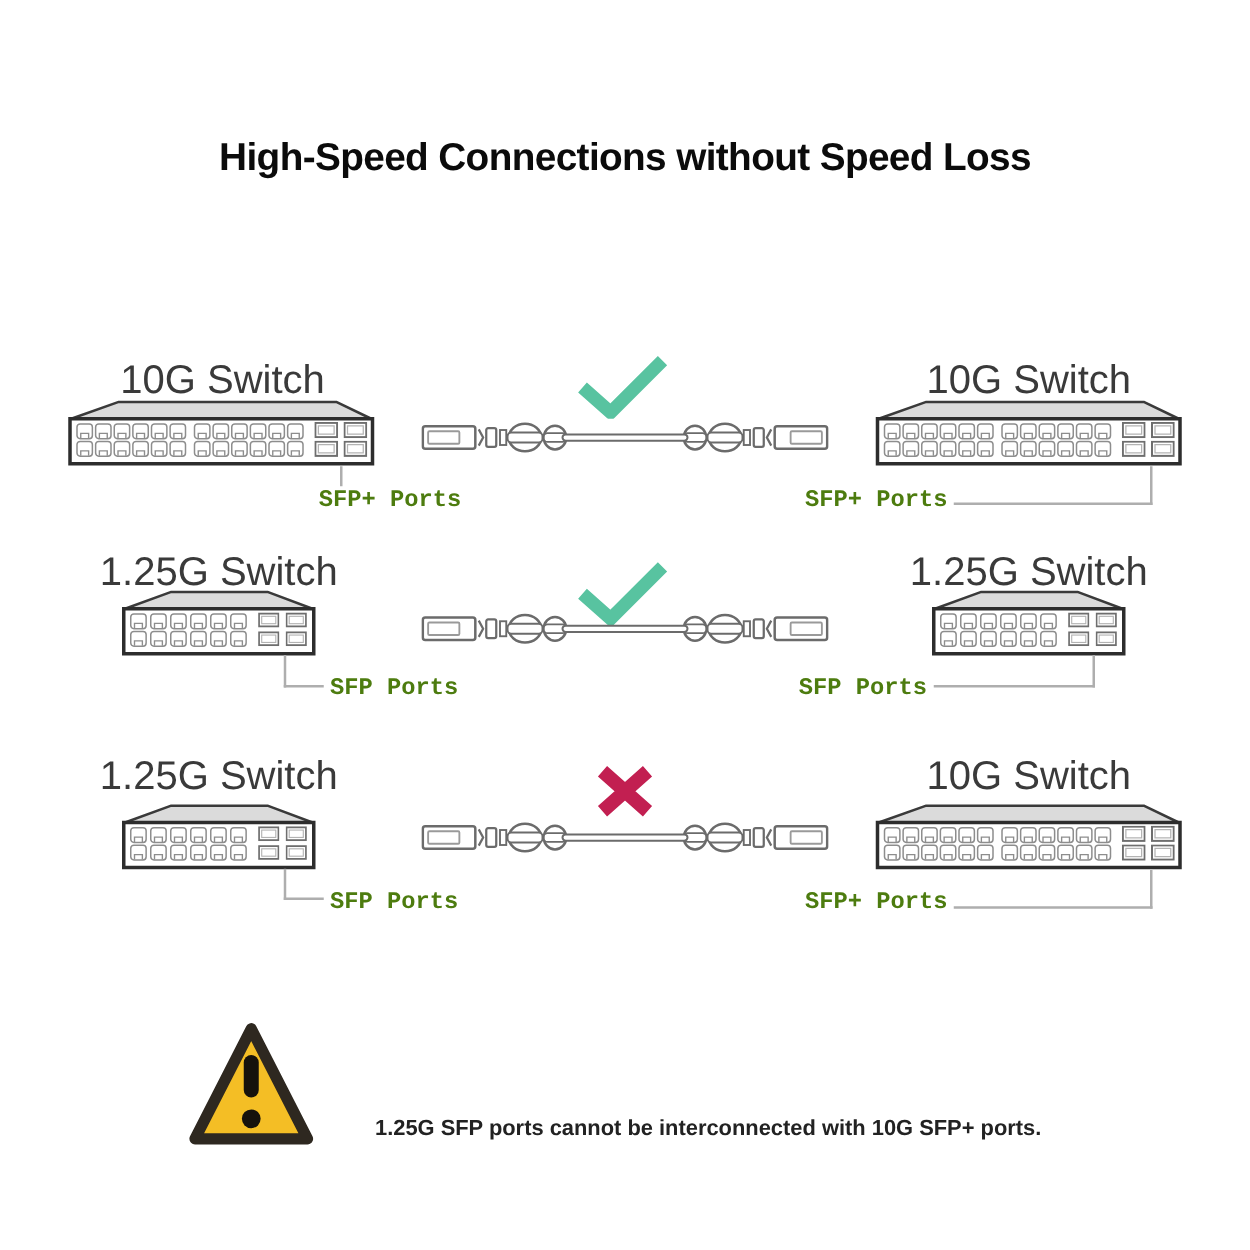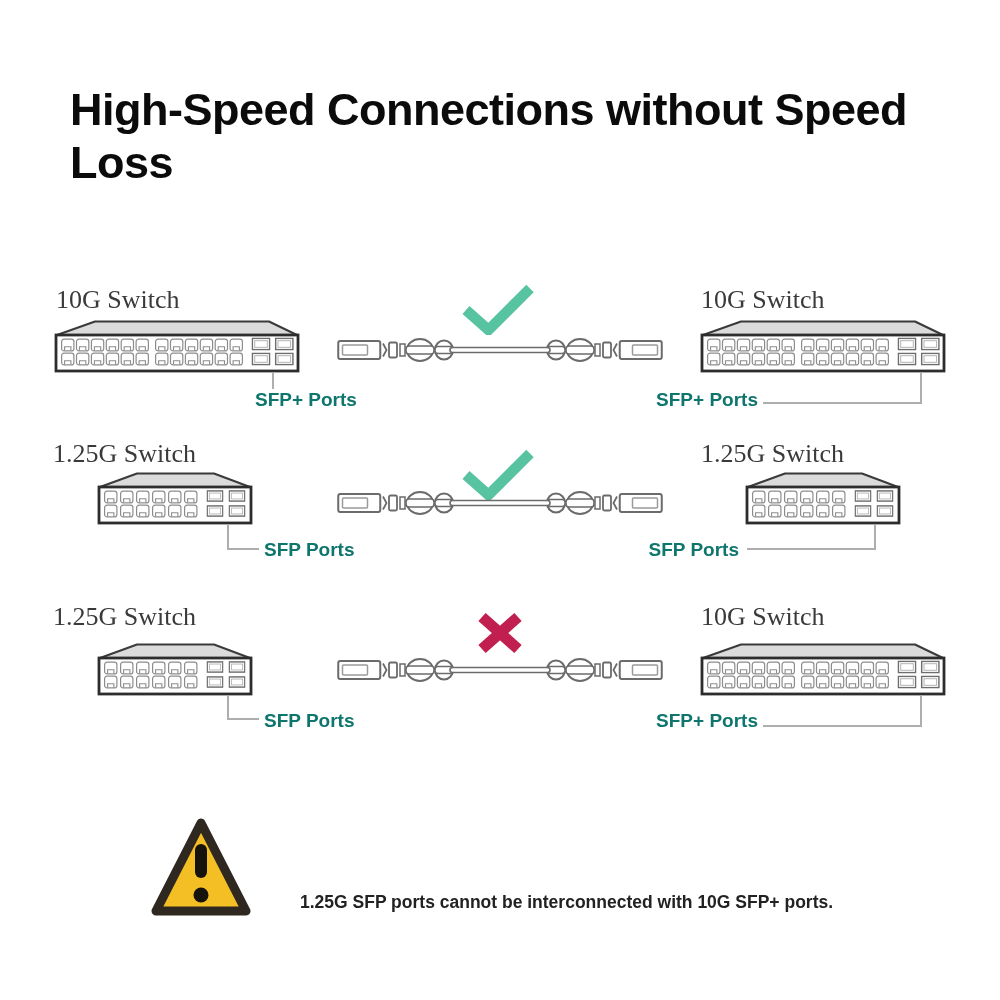--- a/index.html
+++ b/index.html
@@ -1,22 +1,22 @@
 <!DOCTYPE html>
 <html><head>
 <meta charset="utf-8">
 <style>
   html,body{margin:0;padding:0;background:#fff;}
   body{width:1000px;height:1000px;font-family:"Liberation Sans", sans-serif;}
   .canvas{position:relative;width:1000px;height:1000px;background:#fff;overflow:hidden;}
-  .title{position:absolute;top:84px;left:70px;width:860px;margin:0;text-align:left;
-         font-size:45px;line-height:1.17;font-weight:700;color:#0b0b0b;letter-spacing:-0.5px;}
+  .title{position:absolute;top:108px;left:70px;width:860px;margin:0;text-align:center;
+         font-size:31px;line-height:1.17;font-weight:700;color:#0b0b0b;letter-spacing:-0.5px;}
   .abs{position:absolute;}
-  .switch-label{position:absolute;text-align:left;font-size:26px;color:#3a3a3a;white-space:nowrap;font-family:Liberation Serif, serif;}
-  .port-label{position:absolute;font-size:19px;font-weight:700;color:#0f766e;white-space:nowrap;}
+  .switch-label{position:absolute;text-align:center;font-size:32px;color:#3a3a3a;white-space:nowrap;}
+  .port-label{position:absolute;font-size:19px;font-weight:700;color:#4d7c0f;white-space:nowrap;font-family:Liberation Mono, monospace;}
   .port-label.right{text-align:right;}
   .leader{position:absolute;background:#aeaeae;}
   .leader.v{width:2px;}
   .leader.h{height:2px;}
   .reminder-heading{position:absolute;font-size:30px;color:#242424;letter-spacing:0.5px;}
   .reminder-line{position:absolute;font-size:17.5px;font-weight:600;color:#222;white-space:nowrap;}
   svg{display:block;}
   svg.abs{position:absolute;}
 </style>
 </head>

